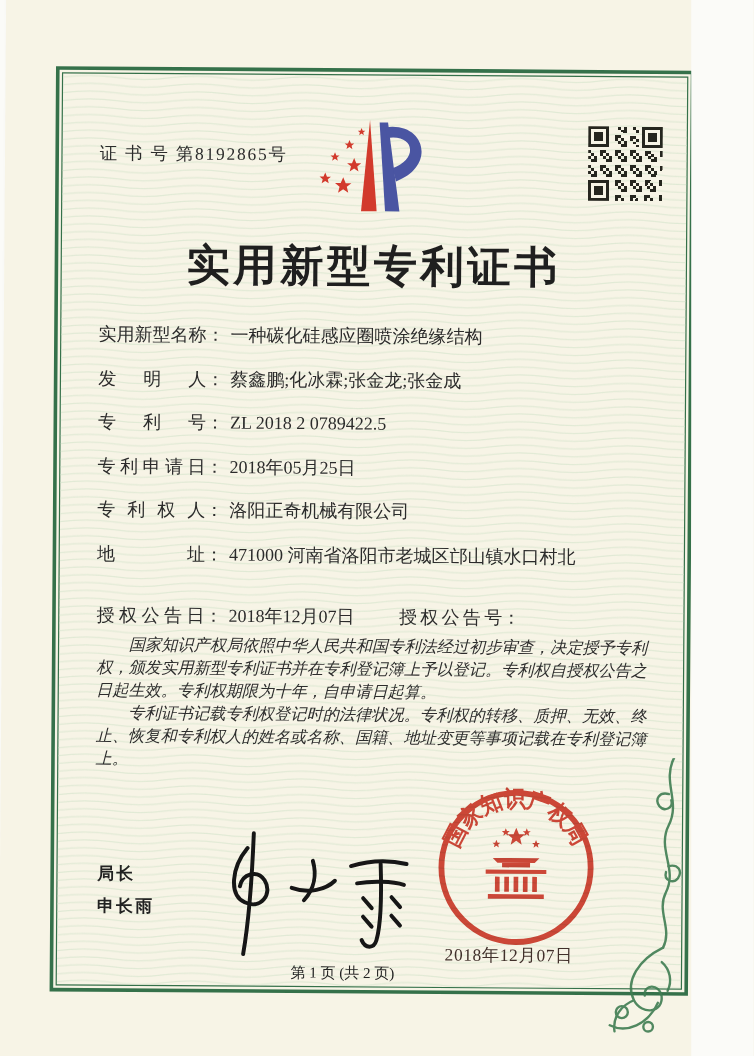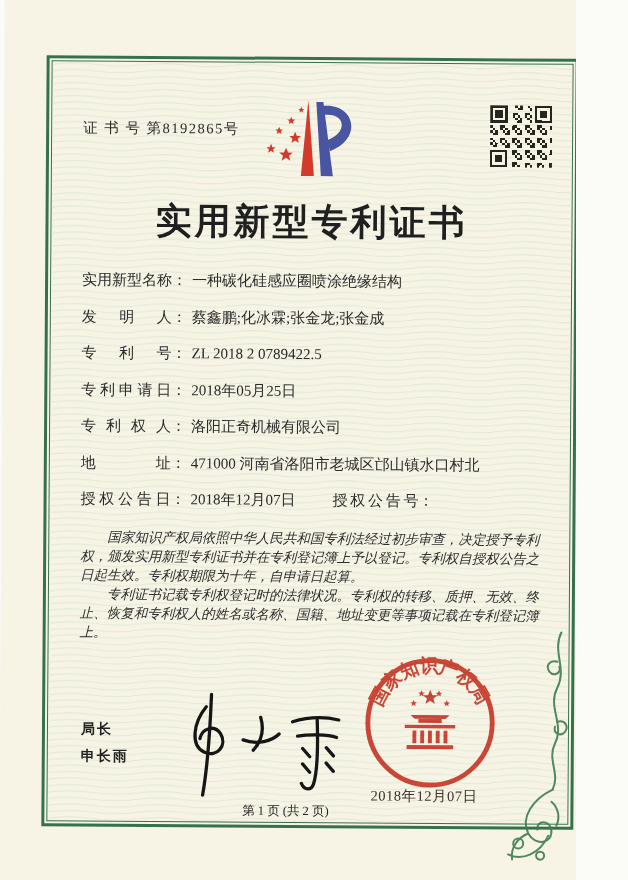--- a/index.html
+++ b/index.html
@@ -19,21 +19,21 @@
   .doc-title{position:absolute;left:0;top:138px;width:100%;text-align:center;
              font-size:36px;font-weight:700;letter-spacing:3px;color:#1f1f1f;}
   .fields{position:absolute;left:34px;top:211px;right:26px;font-size:15px;}
   .frow{display:flex;align-items:baseline;margin-bottom:15.5px;line-height:21px;}
   .flabel{display:inline-block;width:90px;text-align:justify;text-align-last:justify;flex:0 0 90px;}
   .fcolon{flex:0 0 auto;}
   .fvalue{margin-left:5px;white-space:nowrap;}
   .frow-split{display:flex;}
   .frow-left{display:flex;align-items:baseline;flex:0 0 252px;}
   .frow-right{display:flex;align-items:baseline;}
-  .frow-right .flabel{width:86px;flex:0 0 86px;}
+  .frow-right .flabel{width:86px;flex:0 0 86px;margin-top:15px;}
   .paras{position:absolute;left:34px;top:469px;right:32px;font-size:13.5px;line-height:19px;
          font-style:italic;color:#2d2d2d;}
   .paras p{margin:0;text-indent:2em;}
   .signer{position:absolute;left:36px;top:657px;font-family:Liberation Serif, serif;
           font-weight:600;font-size:14px;letter-spacing:2px;line-height:27px;color:#222;}
   .signer span{display:block;}
   .signature{position:absolute;left:118px;top:632px;width:185px;height:110px;}
   .seal-date{position:absolute;left:326px;top:726px;font-size:14.5px;color:#41302b;z-index:1;
              letter-spacing:.5px;}
   .seal{position:absolute;left:317px;top:594px;width:136px;height:136px;z-index:2;

